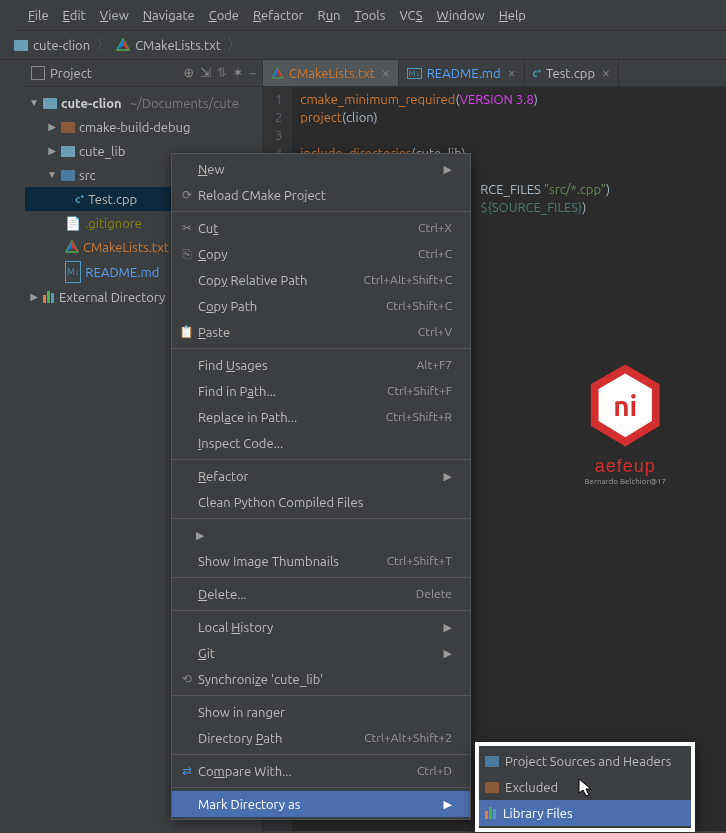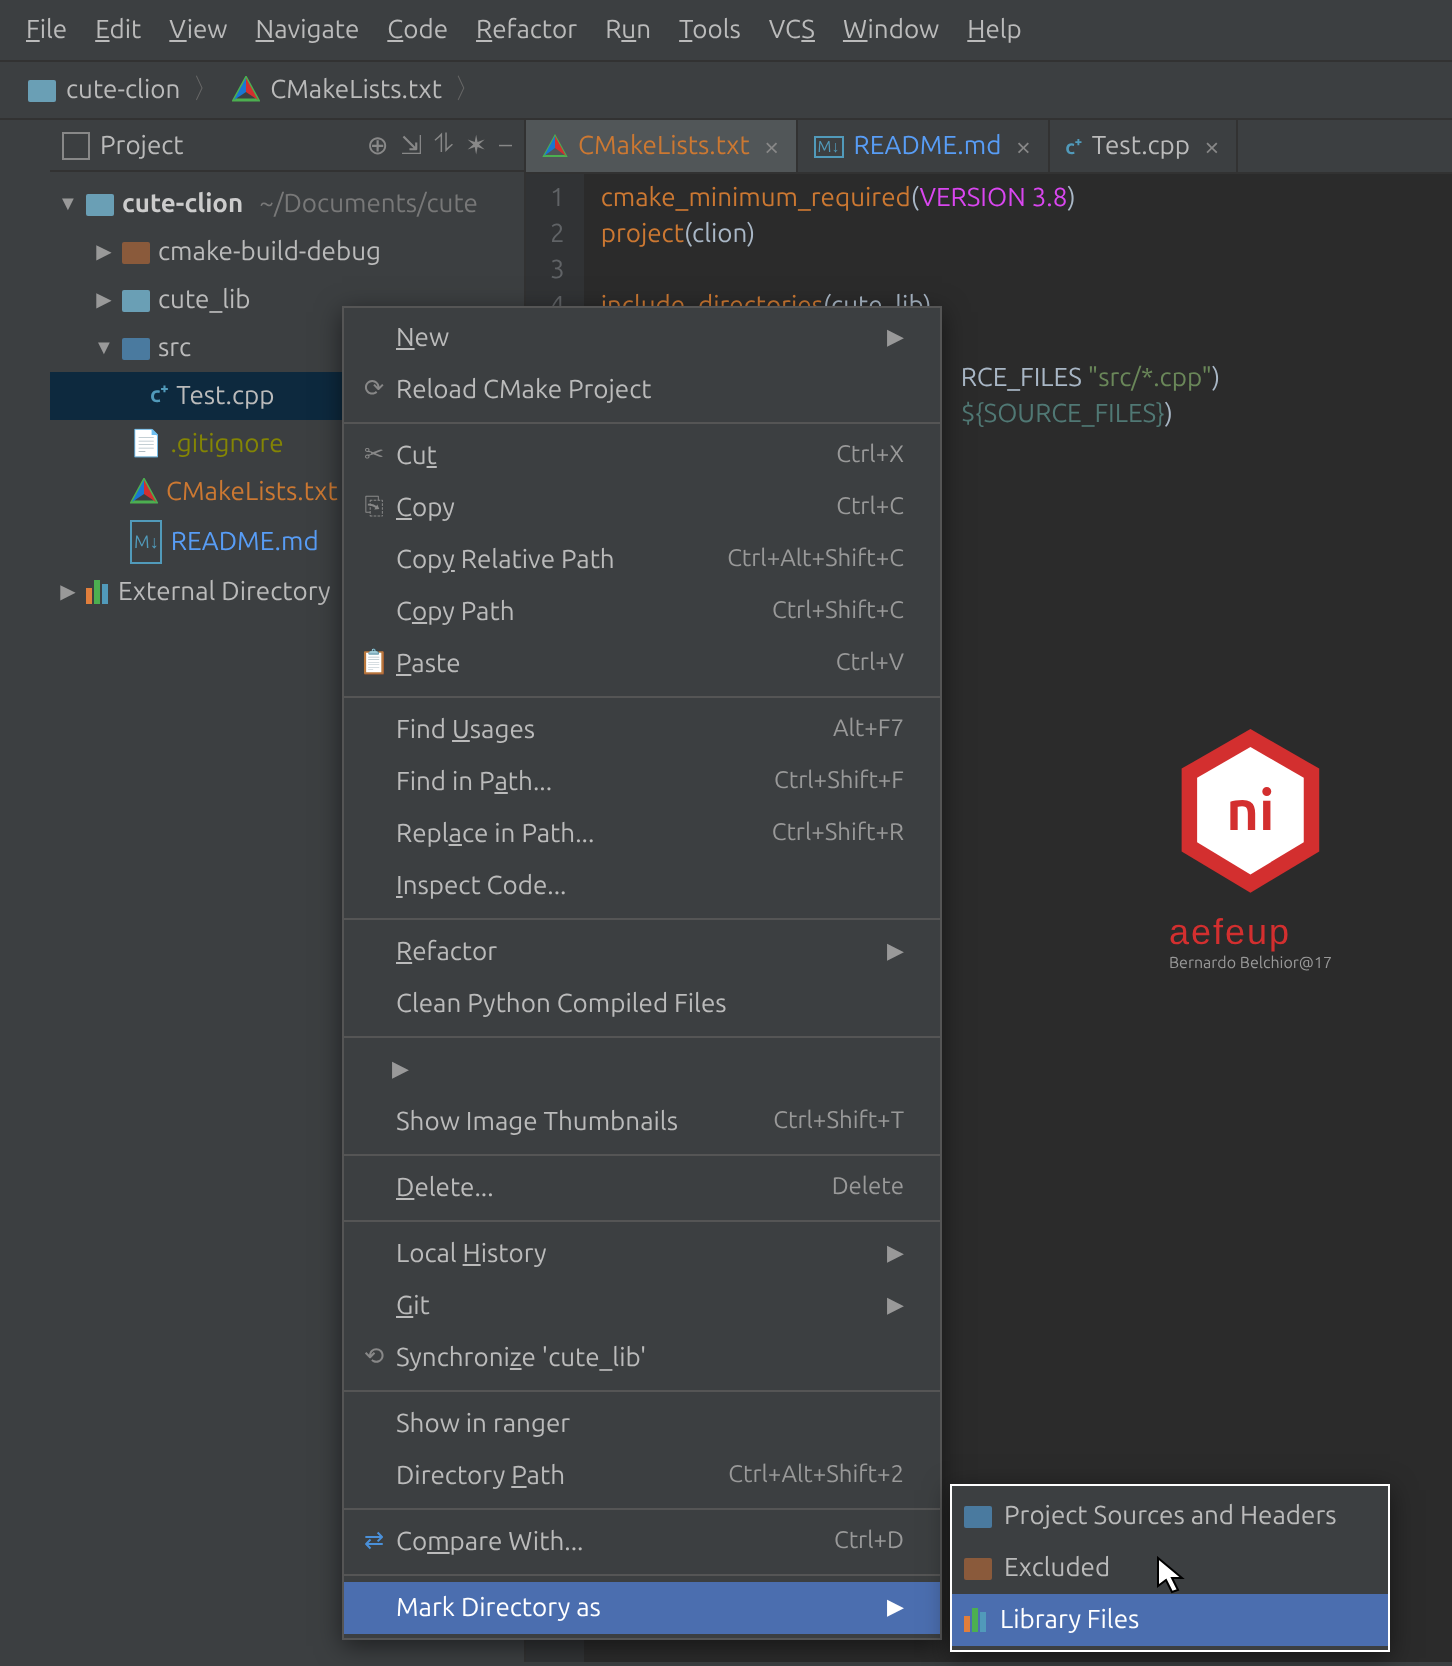--- a/index.html
+++ b/index.html
@@ -1,19 +1,19 @@
 <!DOCTYPE html>
 <html><head>
 <meta charset="utf-8">
 <style>
 * { margin: 0; padding: 0; box-sizing: border-box; font-family: "Segoe UI", Ubuntu, sans-serif; }
 body { background: #3c3f41; color: #bbbbbb; font-size: 13px; width: 726px; height: 833px; overflow: hidden; position: relative; }
 
 
-.menubar { background: #3c3f41; display: flex; padding: 4px 6px; gap: 0; border-bottom: 1px solid #323232; }
+.menubar { background: #3c3f41; display: flex; padding: 4px 6px; gap: 0; border-bottom: 1px solid #323232; margin-left: 15px; }
 .menubar span { padding: 4px 7px; cursor: pointer; }
 .menubar span u { text-decoration: underline; }
 
 
 .breadcrumb { display: flex; align-items: center; padding: 5px 8px; background: #3c3f41; border-bottom: 1px solid #323232; gap: 2px; }
 .bc-item { display: flex; align-items: center; gap: 5px; padding: 2px 6px; }
 .bc-chevron { color: #666; font-size: 14px; margin: 0 -2px; }
 
 
 .main { display: flex; height: calc(100% - 62px); margin-left: 25px; }
@@ -35,41 +35,41 @@
 .tab.active { background: #515658; }
 .tab .close { color: #888; font-size: 14px; margin-left: 2px; }
 
 .code-area { display: flex; flex: 1; font-family: "DejaVu Sans Mono", Consolas, monospace; font-size: 13px; }
 .gutter { background: #313335; color: #606366; padding: 3px 10px 3px 12px; text-align: right; user-select: none; }
 .gutter div { line-height: 18px; }
 .code { padding: 3px 8px; line-height: 18px; white-space: pre; color: #a9b7c6; }
 .kw { color: #cc7832; }
 .str { color: #6a8759; }
 
-.logo { position: absolute; right: 60px; top: 300px; }
+.logo { position: absolute; right: 60px; top: 300px; text-align: center; }
 .logo .hex { width: 80px; height: 90px; background:#d32f2f; clip-path: polygon(50% 5%, 93% 27%, 93% 73%, 50% 96%, 7% 73%, 7% 27%); display:flex; align-items:center; justify-content:center; margin:0 auto; position:relative; }
 .logo .hex-in { width: 62px; height: 70px; background:#fff; clip-path: polygon(50% 5%, 93% 27%, 93% 73%, 50% 96%, 7% 73%, 7% 27%); display:flex; align-items:center; justify-content:center;}
 .logo .ni { color:#d32f2f; font-weight:bold; font-size:28px; }
 .logo .brand { color:#d32f2f; font-size:18px; font-family: sans-serif; letter-spacing:1px; margin-top:6px; }
 .logo .sub { color:#999; font-size:8px; }
 
 
 .context-menu { position: absolute; background: #3c3f41; border: 1px solid #555; box-shadow: 0 3px 12px rgba(0,0,0,0.5); font-size: 13px; min-width: 300px; padding: 2px 0; z-index: 100; }
 .cm-item { display: flex; align-items: flex-start; padding: 4px 18px 4px 6px; cursor: pointer; line-height: 18px; }
 .cm-item:hover, .cm-item.hover { background: #4b6eaf; color: #fff; }
 .cm-item .cm-icon { width: 18px; display: inline-flex; justify-content: center; font-size: 12px; color: #888; }
 .cm-item.hover .cm-icon { color: #fff; }
 .cm-item .cm-label { flex: 1; padding-left: 2px; }
 .cm-item .cm-short { color: #999; font-size: 12px; }
 .cm-item .cm-sub { color: #999; font-size: 11px; }
 .cm-item.hover .cm-sub { color: #fff; }
 .cm-sep { height: 1px; background: #555; margin: 3px 0; }
 .cm-item u { text-decoration: underline; }
 
-.submenu { position: absolute; background: #3c3f41; border: 1px solid #ffffff; box-shadow: 0 3px 12px rgba(0,0,0,0.5); font-size: 13px; min-width: 220px; padding: 2px 0; z-index: 101; }
+.submenu { position: absolute; background: #3c3f41; border: 4px solid #ffffff; box-shadow: 0 3px 12px rgba(0,0,0,0.5); font-size: 13px; min-width: 220px; padding: 2px 0; z-index: 101; }
 .sm-item { display: flex; align-items: center; padding: 4px 14px 4px 6px; cursor: pointer; line-height: 18px; gap: 6px; }
 .sm-item.hover { background: #4b6eaf; color: #fff; }
 .ico-folder { width:14px; height:11px; border-radius:1px; display:inline-block; }
 .ico-lib { width:12px; height:12px; display:inline-flex; gap:1px; align-items:flex-end; }
 .ico-lib b { width:3px; display:block; }
 
 .cursor { position:absolute; z-index:200; font-size:16px; color:#fff; pointer-events:none; }
 </style>
 </head>
 <body>

